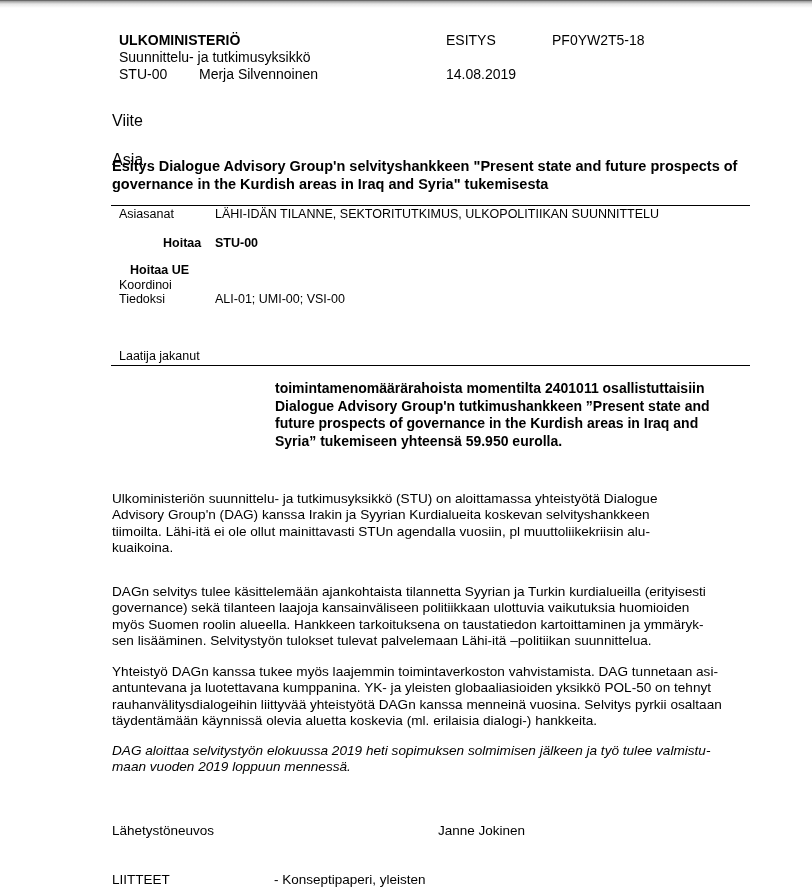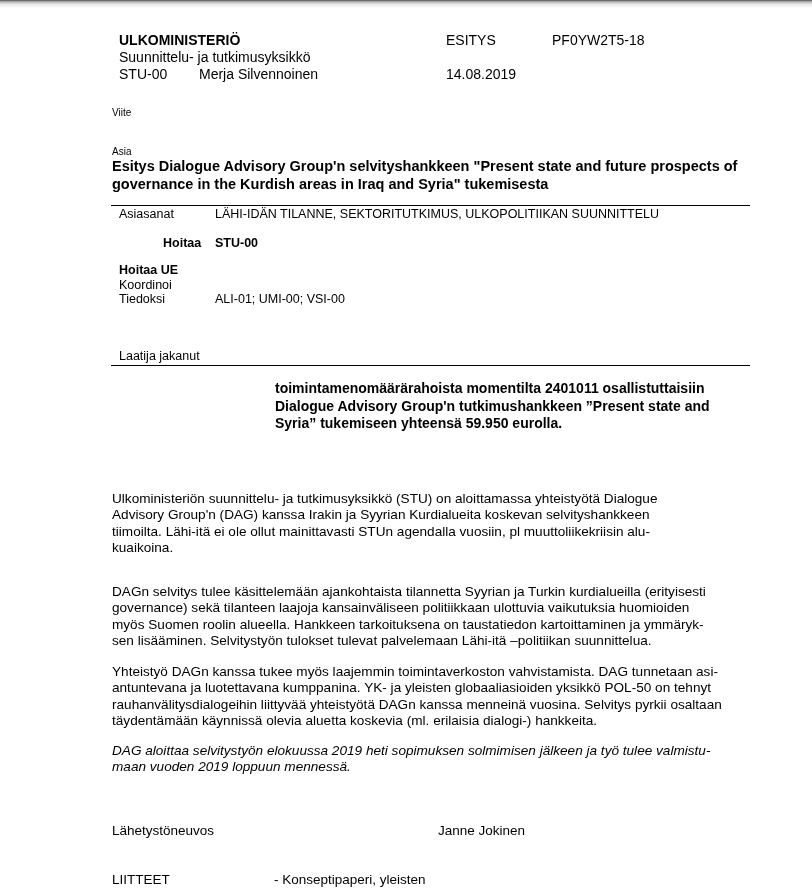--- a/index.html
+++ b/index.html
@@ -8,21 +8,21 @@
     background: #ffffff; color: #000;
     font-family: "Liberation Sans", sans-serif;
   }
   .topshade {
     position: absolute; left: 0; top: 0; width: 812px; height: 8px;
     background: linear-gradient(#3a3a3a 0px, #9a9a9a 1px, #e6e6e6 4px, #ffffff 8px);
   }
   .abs { position: absolute; white-space: nowrap; }
   .hdr { font-size: 14px; line-height: 17px; }
   .b { font-weight: bold; }
-  .small { font-size: 10px; line-height: 12px; }
+  .small { font-size: 16px; line-height: 12px; margin-top: 8px; }
   .title { font-size: 14.5px; line-height: 18px; font-weight: bold; white-space: normal; width: 660px; }
   .meta { font-size: 12.5px; line-height: 15px; }
   .rule { position: absolute; left: 111px; width: 639px; height: 0; border-top: 1.5px solid #000; }
   .proposal { font-size: 14px; line-height: 17.6px; font-weight: bold; white-space: normal; width: 470px; }
   .para { position: absolute; left: 112px; width: 640px; font-size: 13.6px; line-height: 16.3px; }
   .para span.line { display: block; white-space: nowrap; }
 </style>
 </head>
 <body>
 
@@ -44,33 +44,34 @@
 
 <div class="rule" style="top:205px;"></div>
 
 <div>
   <div class="abs meta" style="left:119px; top:207px;">Asiasanat</div>
   <div class="abs meta" style="left:215px; top:207px;">LÄHI-IDÄN TILANNE, SEKTORITUTKIMUS, ULKOPOLITIIKAN SUUNNITTELU</div>
 
   <div class="abs meta b" style="left:119px; top:236px;padding-left:44px;">Hoitaa</div>
   <div class="abs meta b" style="left:215px; top:236px;">STU-00</div>
 
-  <div class="abs meta b" style="left:119px; top:263px;">Hoitaa UE</div>
+  <div class="abs meta b" style="left:130px; top:263px;">Hoitaa UE</div>
   <div class="abs meta" style="left:119px; top:278px;">Koordinoi</div>
   <div class="abs meta" style="left:119px; top:292px;">Tiedoksi</div>
   <div class="abs meta" style="left:215px; top:292px;">ALI-01; UMI-00; VSI-00</div>
 
   <div class="abs meta" style="left:119px; top:349px;">Laatija jakanut</div>
 </div>
 
 <div class="rule" style="top:365px;"></div>
 
 <div class="abs proposal" style="left:275px; top:380px;">
   <div>toimintamenomäärärahoista momentilta 2401011 osallistuttaisiin</div>
   <div>Dialogue Advisory Group'n tutkimushankkeen ”Present state and</div>
+  <div>future prospects of governance in the Kurdish areas in Iraq and</div>
   <div>Syria” tukemiseen yhteensä 59.950 eurolla.</div>
 </div>
 
 <div class="para" style="top:491px;">
   <span class="line">Ulkoministeriön suunnittelu- ja tutkimusyksikkö (STU) on aloittamassa yhteistyötä Dialogue</span>
   <span class="line">Advisory Group'n (DAG) kanssa Irakin ja Syyrian Kurdialueita koskevan selvityshankkeen</span>
   <span class="line">tiimoilta. Lähi-itä ei ole ollut mainittavasti STUn agendalla vuosiin, pl muuttoliikekriisin alu-</span>
   <span class="line">kuaikoina.</span>
 </div>
 

